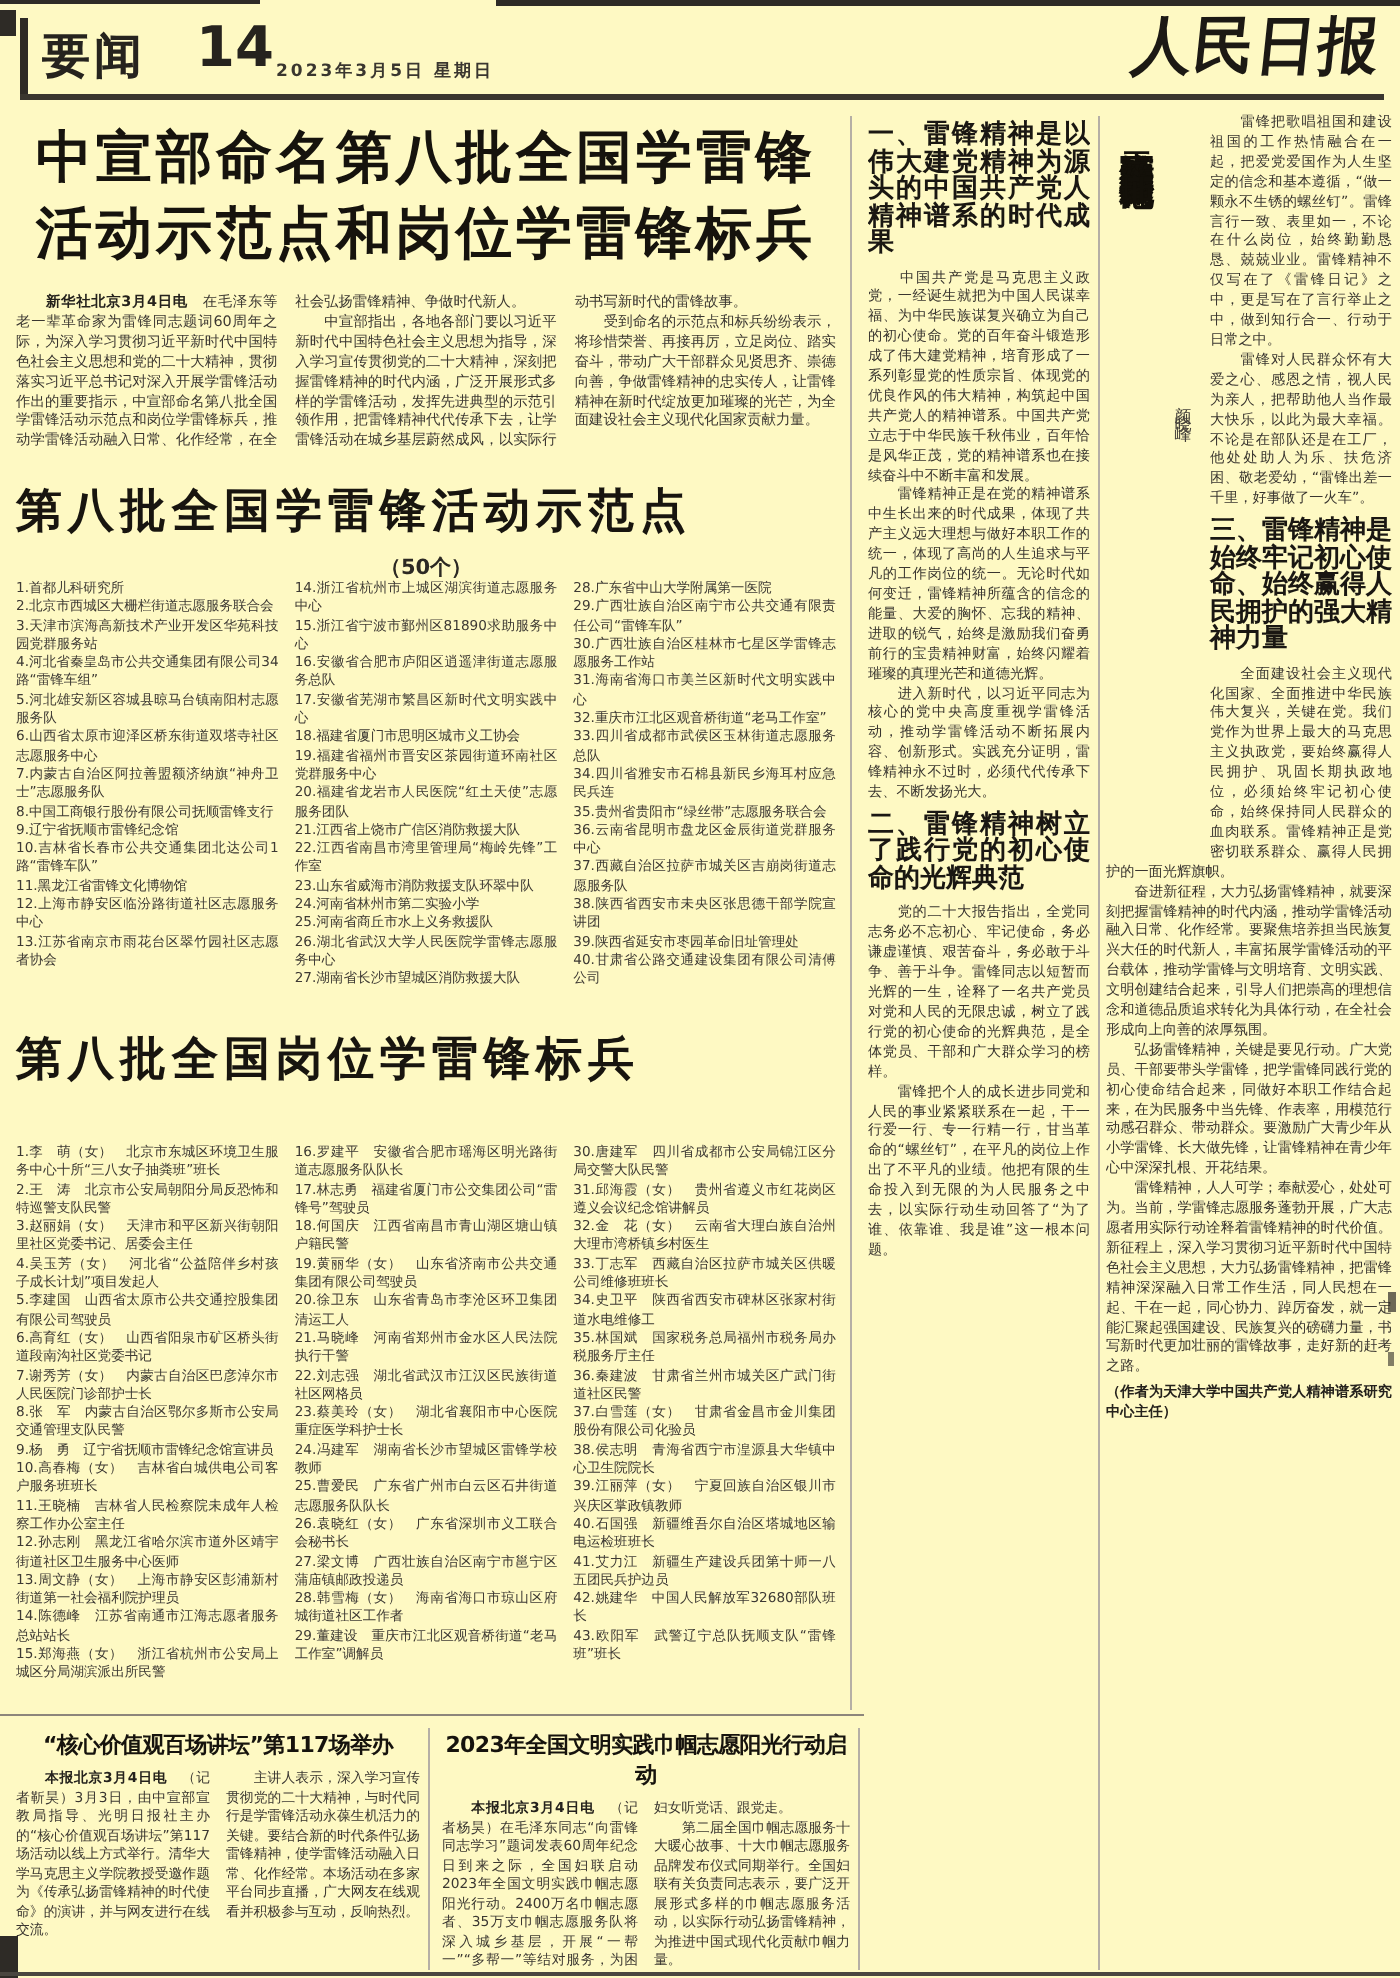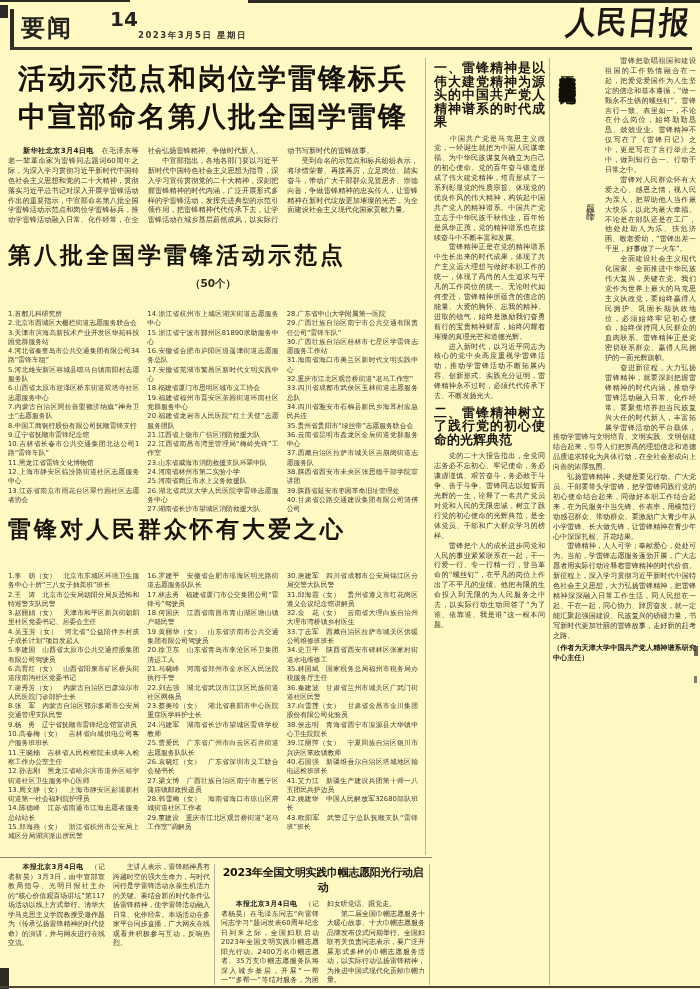--- a/index.html
+++ b/index.html
@@ -2,35 +2,35 @@
 <html><head>
 <meta charset="utf-8">
 <style>
   * { margin:0; padding:0; box-sizing:border-box; }
   body { background:#9a958d; font-family:"DejaVu Sans","Liberation Sans",sans-serif; }
   #page { position:relative; width:700px; height:989px; margin:0 auto; background:#fef9c3; color:#35322c; overflow:hidden; }
 
   
   #hdr { position:absolute; top:6px; left:10px; width:682px; height:44px; border-bottom:3px solid #3a362f; }
   .section-label { position:absolute; left:0; top:3px; font-size:24px; font-weight:900; color:#26231e; border-left:4px solid #2e2a25; padding-left:7px; line-height:38px; letter-spacing:2px; }
-  .page-num { position:absolute; left:100px; top:1px; font-size:20px; font-weight:bold; color:#26231e; }
+  .page-num { position:absolute; left:88px; top:1px; font-size:28px; font-weight:bold; color:#26231e; }
   .pub-date { position:absolute; left:128px; top:24px; font-size:8.5px; font-weight:bold; letter-spacing:1.5px; color:#3a362f; }
   .masthead { position:absolute; right:2px; top:-3px; font-family:"DejaVu Serif","Liberation Serif",serif; font-size:30px; font-weight:900; color:#1c1914; transform:skewX(-6deg) scaleY(1.05); letter-spacing:1px; }
 
   
   .main-hl { position:absolute; left:8px; top:60px; width:410px; text-align:center; font-size:28px; line-height:38px; font-weight:900; letter-spacing:2px; color:#16130d; }
   .mcols { position:absolute; left:8px; top:146px; width:410px; height:86px; column-count:3; column-gap:9px; font-size:7.2px; line-height:9.9px; text-align:justify; overflow:hidden; color:#3b3731; }
   .mcols b { font-weight:bold; color:#25221c; }
   .prebody { white-space:pre-line; }
 
   
   .sec-title { position:absolute; left:8px; width:410px; font-size:23px; font-weight:900; letter-spacing:3px; color:#18150f; }
   .sec-count { position:absolute; left:8px; width:410px; text-align:center; font-size:10.5px; font-weight:bold; color:#2c2923; }
   .list-body { position:absolute; left:8px; width:410px; column-count:3; column-gap:8px; overflow:hidden; }
-  #list1 { top:310px; height:210px; }
+  #list1 { top:290px; height:210px; }
   #list2 { top:572px; height:278px; }
   .li { font-size:6.8px; line-height:9.3px; text-align:justify; color:#3d3933; }
   .contents { display:contents; }
 
   
   .vrule { position:absolute; width:1px; background:#b5afa5; }
   .hrule { position:absolute; height:1px; background:#8d867b; }
 
   
   .b-art { position:absolute; top:863px; height:122px; overflow:hidden; }
@@ -60,52 +60,53 @@
 <div id="page">
 
   <div id="hdr">
     <div class="section-label">要闻</div>
     <div class="page-num">14</div>
     <div class="pub-date">2023年3月5日 星期日</div>
     <div class="masthead">人民日报</div>
   </div>
 
   <div class="main-hl">
+    <div>中宣部命名第八批全国学雷锋</div>
     <div>活动示范点和岗位学雷锋标兵</div>
-    <div>中宣部命名第八批全国学雷锋</div>
   </div>
 
   <div class="mcols">
     <b>　　新华社北京3月4日电　</b><span class="prebody">在毛泽东等老一辈革命家为雷锋同志题词60周年之际，为深入学习贯彻习近平新时代中国特色社会主义思想和党的二十大精神，贯彻落实习近平总书记对深入开展学雷锋活动作出的重要指示，中宣部命名第八批全国学雷锋活动示范点和岗位学雷锋标兵，推动学雷锋活动融入日常、化作经常，在全社会弘扬雷锋精神、争做时代新人。
 　　中宣部指出，各地各部门要以习近平新时代中国特色社会主义思想为指导，深入学习宣传贯彻党的二十大精神，深刻把握雷锋精神的时代内涵，广泛开展形式多样的学雷锋活动，发挥先进典型的示范引领作用，把雷锋精神代代传承下去，让学雷锋活动在城乡基层蔚然成风，以实际行动书写新时代的雷锋故事。
 　　受到命名的示范点和标兵纷纷表示，将珍惜荣誉、再接再厉，立足岗位、踏实奋斗，带动广大干部群众见贤思齐、崇德向善，争做雷锋精神的忠实传人，让雷锋精神在新时代绽放更加璀璨的光芒，为全面建设社会主义现代化国家贡献力量。</span>
   </div>
 
   <div class="sec-title" style="top:240px">第八批全国学雷锋活动示范点</div>
   <div class="sec-count" style="top:277px">（50个）</div>
   <div class="list-body" id="list1">
     <div class="contents"><div class="li">1.首都儿科研究所</div><div class="li">2.北京市西城区大栅栏街道志愿服务联合会</div><div class="li">3.天津市滨海高新技术产业开发区华苑科技园党群服务站</div><div class="li">4.河北省秦皇岛市公共交通集团有限公司34路“雷锋车组”</div><div class="li">5.河北雄安新区容城县晾马台镇南阳村志愿服务队</div><div class="li">6.山西省太原市迎泽区桥东街道双塔寺社区志愿服务中心</div><div class="li">7.内蒙古自治区阿拉善盟额济纳旗“神舟卫士”志愿服务队</div><div class="li">8.中国工商银行股份有限公司抚顺雷锋支行</div><div class="li">9.辽宁省抚顺市雷锋纪念馆</div><div class="li">10.吉林省长春市公共交通集团北达公司1路“雷锋车队”</div><div class="li">11.黑龙江省雷锋文化博物馆</div><div class="li">12.上海市静安区临汾路街道社区志愿服务中心</div><div class="li">13.江苏省南京市雨花台区翠竹园社区志愿者协会</div><div class="li">14.浙江省杭州市上城区湖滨街道志愿服务中心</div><div class="li">15.浙江省宁波市鄞州区81890求助服务中心</div><div class="li">16.安徽省合肥市庐阳区逍遥津街道志愿服务总队</div><div class="li">17.安徽省芜湖市繁昌区新时代文明实践中心</div><div class="li">18.福建省厦门市思明区城市义工协会</div><div class="li">19.福建省福州市晋安区茶园街道环南社区党群服务中心</div><div class="li">20.福建省龙岩市人民医院“红土天使”志愿服务团队</div><div class="li">21.江西省上饶市广信区消防救援大队</div><div class="li">22.江西省南昌市湾里管理局“梅岭先锋”工作室</div><div class="li">23.山东省威海市消防救援支队环翠中队</div><div class="li">24.河南省林州市第二实验小学</div><div class="li">25.河南省商丘市水上义务救援队</div><div class="li">26.湖北省武汉大学人民医院学雷锋志愿服务中心</div><div class="li">27.湖南省长沙市望城区消防救援大队</div><div class="li">28.广东省中山大学附属第一医院</div><div class="li">29.广西壮族自治区南宁市公共交通有限责任公司“雷锋车队”</div><div class="li">30.广西壮族自治区桂林市七星区学雷锋志愿服务工作站</div><div class="li">31.海南省海口市美兰区新时代文明实践中心</div><div class="li">32.重庆市江北区观音桥街道“老马工作室”</div><div class="li">33.四川省成都市武侯区玉林街道志愿服务总队</div><div class="li">34.四川省雅安市石棉县新民乡海耳村应急民兵连</div><div class="li">35.贵州省贵阳市“绿丝带”志愿服务联合会</div><div class="li">36.云南省昆明市盘龙区金辰街道党群服务中心</div><div class="li">37.西藏自治区拉萨市城关区吉崩岗街道志愿服务队</div><div class="li">38.陕西省西安市未央区张思德干部学院宣讲团</div><div class="li">39.陕西省延安市枣园革命旧址管理处</div><div class="li">40.甘肃省公路交通建设集团有限公司清傅公司</div></div>
   </div>
 
-  <div class="sec-title" style="top:514px">雷锋对人民群众怀有大爱之心</div>
+  <div class="sec-title" style="top:514px">第八批全国岗位学雷锋标兵</div>
   <div class="list-body" id="list2">
     <div class="contents"><div class="li">1.李　萌（女）　北京市东城区环境卫生服务中心十所“三八女子抽粪班”班长</div><div class="li">2.王　涛　北京市公安局朝阳分局反恐怖和特巡警支队民警</div><div class="li">3.赵丽娟（女）　天津市和平区新兴街朝阳里社区党委书记、居委会主任</div><div class="li">4.吴玉芳（女）　河北省“公益陪伴乡村孩子成长计划”项目发起人</div><div class="li">5.李建国　山西省太原市公共交通控股集团有限公司驾驶员</div><div class="li">6.高育红（女）　山西省阳泉市矿区桥头街道段南沟社区党委书记</div><div class="li">7.谢秀芳（女）　内蒙古自治区巴彦淖尔市人民医院门诊部护士长</div><div class="li">8.张　军　内蒙古自治区鄂尔多斯市公安局交通管理支队民警</div><div class="li">9.杨　勇　辽宁省抚顺市雷锋纪念馆宣讲员</div><div class="li">10.高春梅（女）　吉林省白城供电公司客户服务班班长</div><div class="li">11.王晓楠　吉林省人民检察院未成年人检察工作办公室主任</div><div class="li">12.孙志刚　黑龙江省哈尔滨市道外区靖宇街道社区卫生服务中心医师</div><div class="li">13.周文静（女）　上海市静安区彭浦新村街道第一社会福利院护理员</div><div class="li">14.陈德峰　江苏省南通市江海志愿者服务总站站长</div><div class="li">15.郑海燕（女）　浙江省杭州市公安局上城区分局湖滨派出所民警</div><div class="li">16.罗建平　安徽省合肥市瑶海区明光路街道志愿服务队队长</div><div class="li">17.林志勇　福建省厦门市公交集团公司“雷锋号”驾驶员</div><div class="li">18.何国庆　江西省南昌市青山湖区塘山镇户籍民警</div><div class="li">19.黄丽华（女）　山东省济南市公共交通集团有限公司驾驶员</div><div class="li">20.徐卫东　山东省青岛市李沧区环卫集团清运工人</div><div class="li">21.马晓峰　河南省郑州市金水区人民法院执行干警</div><div class="li">22.刘志强　湖北省武汉市江汉区民族街道社区网格员</div><div class="li">23.蔡美玲（女）　湖北省襄阳市中心医院重症医学科护士长</div><div class="li">24.冯建军　湖南省长沙市望城区雷锋学校教师</div><div class="li">25.曹爱民　广东省广州市白云区石井街道志愿服务队队长</div><div class="li">26.袁晓红（女）　广东省深圳市义工联合会秘书长</div><div class="li">27.梁文博　广西壮族自治区南宁市邕宁区蒲庙镇邮政投递员</div><div class="li">28.韩雪梅（女）　海南省海口市琼山区府城街道社区工作者</div><div class="li">29.董建设　重庆市江北区观音桥街道“老马工作室”调解员</div><div class="li">30.唐建军　四川省成都市公安局锦江区分局交警大队民警</div><div class="li">31.邱海霞（女）　贵州省遵义市红花岗区遵义会议纪念馆讲解员</div><div class="li">32.金　花（女）　云南省大理白族自治州大理市湾桥镇乡村医生</div><div class="li">33.丁志军　西藏自治区拉萨市城关区供暖公司维修班班长</div><div class="li">34.史卫平　陕西省西安市碑林区张家村街道水电维修工</div><div class="li">35.林国斌　国家税务总局福州市税务局办税服务厅主任</div><div class="li">36.秦建波　甘肃省兰州市城关区广武门街道社区民警</div><div class="li">37.白雪莲（女）　甘肃省金昌市金川集团股份有限公司化验员</div><div class="li">38.侯志明　青海省西宁市湟源县大华镇中心卫生院院长</div><div class="li">39.江丽萍（女）　宁夏回族自治区银川市兴庆区掌政镇教师</div><div class="li">40.石国强　新疆维吾尔自治区塔城地区输电运检班班长</div><div class="li">41.艾力江　新疆生产建设兵团第十师一八五团民兵护边员</div><div class="li">42.姚建华　中国人民解放军32680部队班长</div><div class="li">43.欧阳军　武警辽宁总队抚顺支队“雷锋班”班长</div></div>
     
   </div>
 
   <div class="vrule" style="left:425px;top:58px;height:797px"></div>
   <div class="vrule" style="left:549px;top:58px;height:927px"></div>
   <div class="hrule" style="left:0;top:857px;width:432px"></div>
   <div class="vrule" style="left:214px;top:864px;height:121px"></div>
   <div class="vrule" style="left:429px;top:864px;height:121px"></div>
 
   <div class="b-art" id="bl-art">
+    <div class="b-hl">“核心价值观百场讲坛”第117场举办</div>
     <div class="b-body">
       <b>　　本报北京3月4日电　</b><span class="prebody">（记者靳昊）3月3日，由中宣部宣教局指导、光明日报社主办的“核心价值观百场讲坛”第117场活动以线上方式举行。清华大学马克思主义学院教授受邀作题为《传承弘扬雷锋精神的时代使命》的演讲，并与网友进行在线交流。
-　　主讲人表示，雷锋精神具有跨越时空的强大生命力，与时代同行是学雷锋活动永葆生机活力的关键。要结合新的时代条件弘扬雷锋精神，使学雷锋活动融入日常、化作经常。本场活动在多家平台同步直播，广大网友在线观看并积极参与互动，反响热烈。</span>
+　　主讲人表示，深入学习宣传贯彻党的二十大精神，与时代同行是学雷锋活动永葆生机活力的关键。要结合新的时代条件弘扬雷锋精神，使学雷锋活动融入日常、化作经常。本场活动在多家平台同步直播，广大网友在线观看并积极参与互动，反响热烈。</span>
     </div>
   </div>
 
   <div class="b-art" id="bm-art">
     <div class="b-hl">2023年全国文明实践巾帼志愿阳光行动启动</div>
     <div class="b-body">
       <b>　　本报北京3月4日电　</b><span class="prebody">（记者杨昊）在毛泽东同志“向雷锋同志学习”题词发表60周年纪念日到来之际，全国妇联启动2023年全国文明实践巾帼志愿阳光行动。2400万名巾帼志愿者、35万支巾帼志愿服务队将深入城乡基层，开展“一帮一”“多帮一”等结对服务，为困难群众提供关爱帮扶，引导广大妇女听党话、跟党走。
 　　第二届全国巾帼志愿服务十大暖心故事、十大巾帼志愿服务品牌发布仪式同期举行。全国妇联有关负责同志表示，要广泛开展形式多样的巾帼志愿服务活动，以实际行动弘扬雷锋精神，为推进中国式现代化贡献巾帼力量。</span>
     </div>
   </div>
@@ -120,20 +121,21 @@
 　　雷锋把个人的成长进步同党和人民的事业紧紧联系在一起，干一行爱一行、专一行精一行，甘当革命的“螺丝钉”，在平凡的岗位上作出了不平凡的业绩。他把有限的生命投入到无限的为人民服务之中去，以实际行动生动回答了“为了谁、依靠谁、我是谁”这一根本问题。</div>
   </div>
 
   <div class="tcol" id="col5">
     <div class="vwrap">
       <div class="vauthor">颜晓峰</div>
       <div class="vhead">雷锋精神是忠实传承党的初心使命的精神高地</div>
     </div>
     <div class="tbody">　　雷锋把歌唱祖国和建设祖国的工作热情融合在一起，把爱党爱国作为人生坚定的信念和基本遵循，“做一颗永不生锈的螺丝钉”。雷锋言行一致、表里如一，不论在什么岗位，始终勤勤恳恳、兢兢业业。雷锋精神不仅写在了《雷锋日记》之中，更是写在了言行举止之中，做到知行合一、行动于日常之中。
 　　雷锋对人民群众怀有大爱之心、感恩之情，视人民为亲人，把帮助他人当作最大快乐，以此为最大幸福。不论是在部队还是在工厂，他处处助人为乐、扶危济困、敬老爱幼，“雷锋出差一千里，好事做了一火车”。</div>
+    <div class="tsub">三、雷锋精神是始终牢记初心使命、始终赢得人民拥护的强大精神力量</div>
     <div class="tbody">　　全面建设社会主义现代化国家、全面推进中华民族伟大复兴，关键在党。我们党作为世界上最大的马克思主义执政党，要始终赢得人民拥护、巩固长期执政地位，必须始终牢记初心使命，始终保持同人民群众的血肉联系。雷锋精神正是党密切联系群众、赢得人民拥护的一面光辉旗帜。
 　　奋进新征程，大力弘扬雷锋精神，就要深刻把握雷锋精神的时代内涵，推动学雷锋活动融入日常、化作经常。要聚焦培养担当民族复兴大任的时代新人，丰富拓展学雷锋活动的平台载体，推动学雷锋与文明培育、文明实践、文明创建结合起来，引导人们把崇高的理想信念和道德品质追求转化为具体行动，在全社会形成向上向善的浓厚氛围。
 　　弘扬雷锋精神，关键是要见行动。广大党员、干部要带头学雷锋，把学雷锋同践行党的初心使命结合起来，同做好本职工作结合起来，在为民服务中当先锋、作表率，用模范行动感召群众、带动群众。要激励广大青少年从小学雷锋、长大做先锋，让雷锋精神在青少年心中深深扎根、开花结果。
 　　雷锋精神，人人可学；奉献爱心，处处可为。当前，学雷锋志愿服务蓬勃开展，广大志愿者用实际行动诠释着雷锋精神的时代价值。新征程上，深入学习贯彻习近平新时代中国特色社会主义思想，大力弘扬雷锋精神，把雷锋精神深深融入日常工作生活，同人民想在一起、干在一起，同心协力、踔厉奋发，就一定能汇聚起强国建设、民族复兴的磅礴力量，书写新时代更加壮丽的雷锋故事，走好新的赶考之路。</div>
     <div class="tnote">（作者为天津大学中国共产党人精神谱系研究中心主任）</div>
   </div>
 
   <div class="art" style="left:0;top:0;width:130px;height:2px"></div>
   <div class="art" style="left:248px;top:0;width:452px;height:3px"></div>
   <div class="art" style="left:0;top:5px;width:8px;height:13px"></div>

